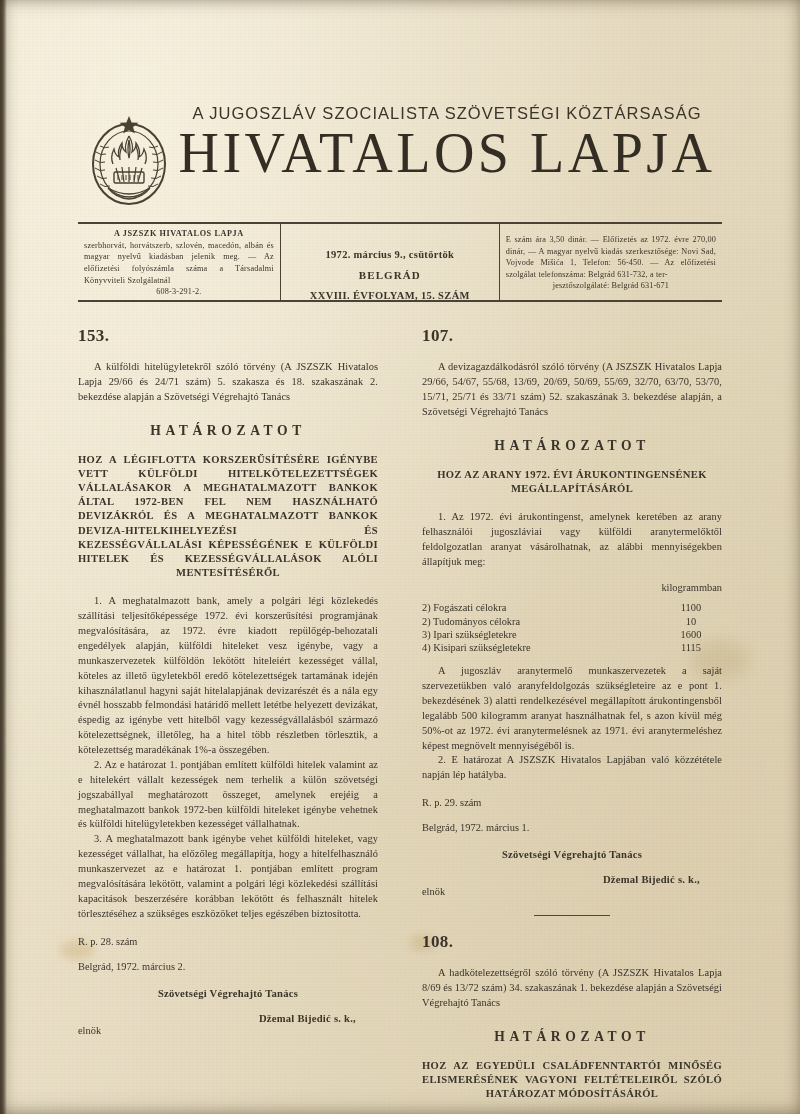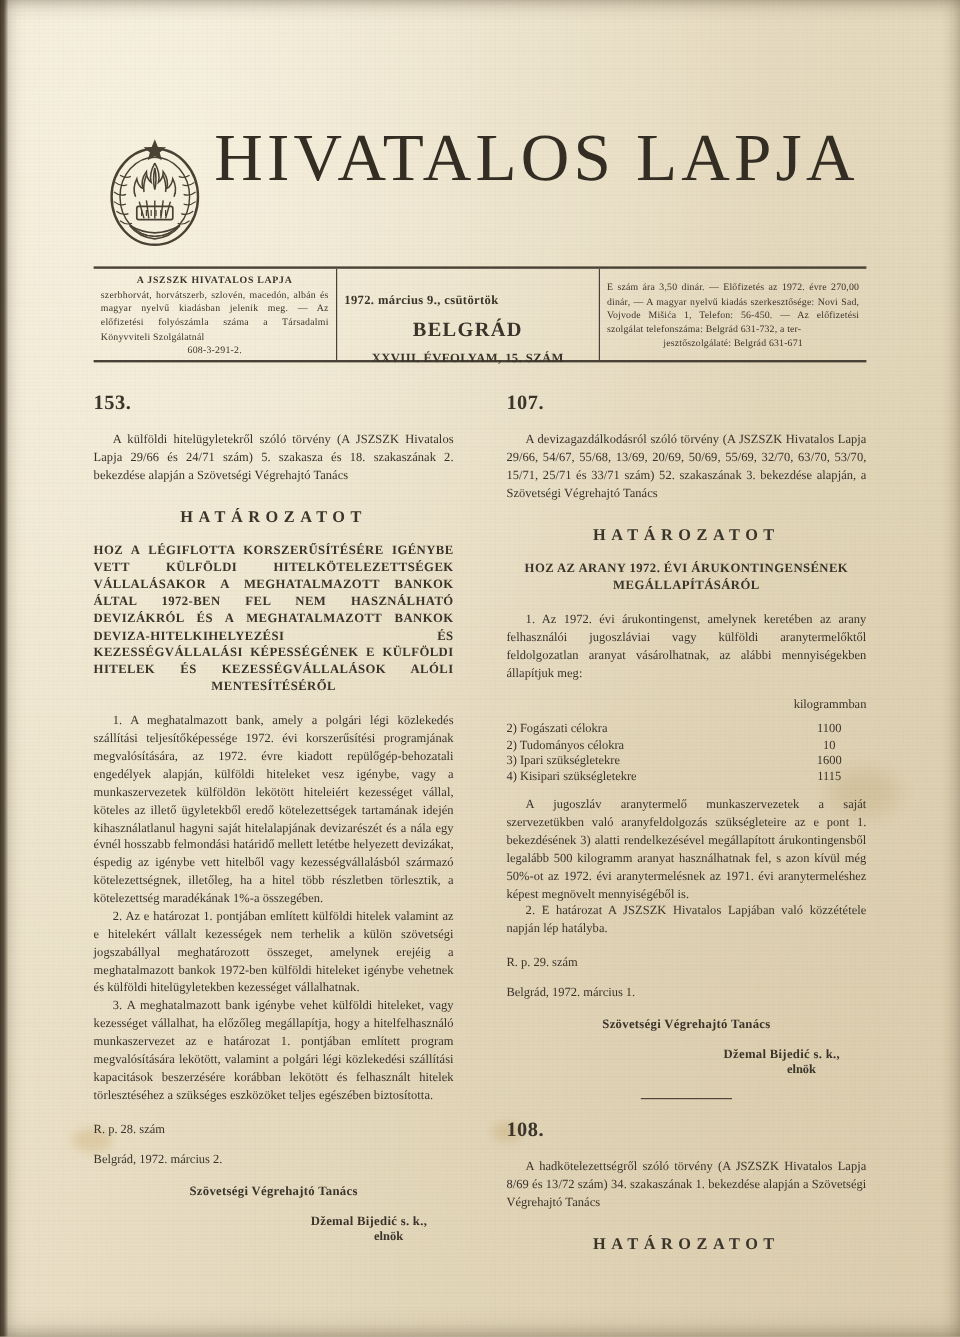--- a/index.html
+++ b/index.html
@@ -125,22 +125,22 @@
     font-family: "Liberation Serif", "DejaVu Serif", serif;
     font-size: 8.2px;
     line-height: 1.42;
     text-align: justify;
     letter-spacing: .2px;
     color: #3a332a;
   }
   .hb-left p.bold { font-weight: bold; text-align: center; letter-spacing: .6px; }
   .hb-left p.ctr  { text-align: center; }
 
-  .hb-mid .l1 { font-size: 10.5px; font-weight: bold; text-align: left; letter-spacing: .3px; margin-top: 24px; }
-  .hb-mid .l2 { font-size: 17px;  font-weight: bold; text-align: center; letter-spacing: 1.1px; margin-top: 9px; }
+  .hb-mid .l1 { font-size: 10.5px; font-weight: bold; text-align: center; letter-spacing: .3px; margin-top: 24px; }
+  .hb-mid .l2 { font-size: 11px;  font-weight: bold; text-align: center; letter-spacing: 1.1px; margin-top: 9px; }
   .hb-mid .l3 { font-size: 10.5px; font-weight: bold; text-align: center; letter-spacing: .35px; margin-top: 9px; }
 
   .hb-right p {
     margin: 0;
     font-size: 8.2px;
     line-height: 1.42;
     text-align: justify;
     letter-spacing: .15px;
     color: #3a332a;
   }
@@ -227,25 +227,23 @@
   }
   .sign-name {
     text-align: right;
     font-weight: bold;
     font-size: 10.6px;
     letter-spacing: .25px;
     margin-top: 14px;
     padding-right: 22px;
   }
   .sign-role {
-    text-align: right;
     font-size: 10.4px;
     margin-top: 1px;
     padding-right: 42px;
-    font-weight: bold;
   }
   .divider {
     width: 76px;
     height: 0;
     border-top: 1.8px solid #4d4538;
     margin: 18px auto 16px auto;
   }
 </style>
 </head>
 <body>
@@ -312,20 +310,21 @@
                 <path d="M52 63 l0 5"></path>
             </g>
 
             <path d="M22 76 q21 12 42 0 q-8 10 -21 11 q-13 -1 -21 -11 Z" stroke-width="1.4"></path>
             <path d="M30 82 q13 6 26 0" stroke-width="1"></path>
           </g>
         </svg>
       </div>
 
       <div class="masthead-text">
+        <div class="overline">A JUGOSZLÁV SZOCIALISTA SZÖVETSÉGI KÖZTÁRSASÁG</div>
         <div class="bigtitle">HIVATALOS LAPJA</div>
       </div>
     </div>
 
     <div class="headbox">
 
       <div class="hb-cell hb-left">
         <p class="bold">A JSZSZK HIVATALOS LAPJA</p>
         <p>szerbhorvát, horvátszerb, szlovén, macedón, albán és magyar nyelvű kiadásban jelenik meg. — Az előfizetési folyószámla száma a Társadalmi Könyvviteli Szolgálatnál</p>
         <p class="ctr">608-3-291-2.</p>
@@ -415,20 +414,21 @@
         <div class="sign-role">elnök</div>
 
         <div class="divider"></div>
 
         <div class="art-num">108.</div>
 
         <p class="body">A hadkötelezettségről szóló törvény (A JSZSZK Hivatalos Lapja 8/69 és 13/72 szám) 34. szakaszának 1. bekezdése alapján a Szövetségi Végrehajtó Tanács</p>
 
         <div class="hatarozatot">HATÁROZATOT</div>
 
+        <div class="subhead just">HOZ AZ EGYEDÜLI CSALÁDFENNTARTÓI MINŐSÉG ELISMERÉSÉNEK VAGYONI FELTÉTELEIRŐL SZÓLÓ HATÁROZAT MÓDOSÍTÁSÁRÓL</div>
 
       </div>
 
     </div>
   </div>
 
   <div class="edge-shadow"></div>
 </div>
 
 </body></html>

